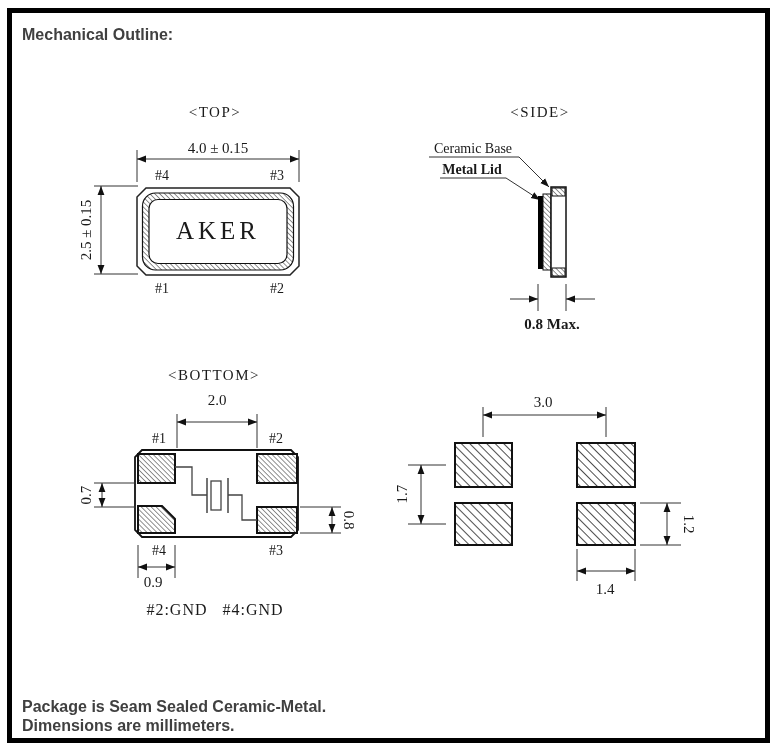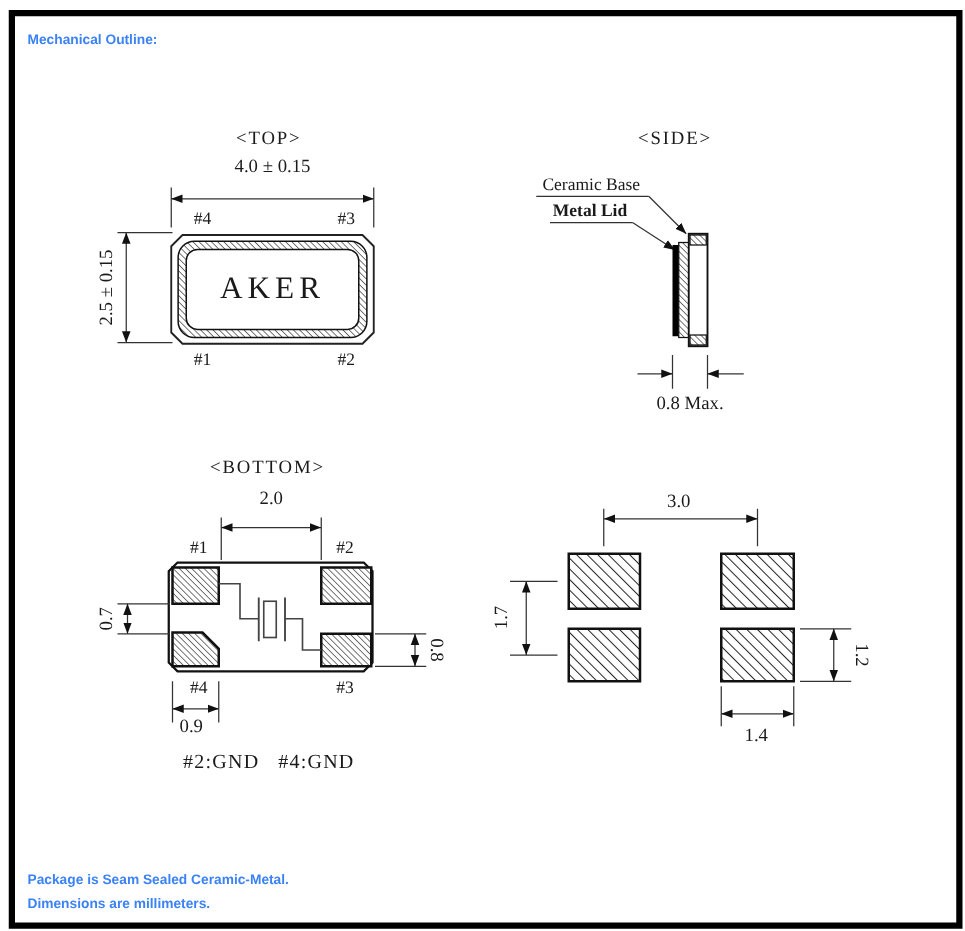--- a/index.html
+++ b/index.html
@@ -6,21 +6,21 @@
   #page{position:relative;width:772px;height:745px;background:#fff;
         font-family:"Liberation Serif", serif;color:#1a1a1a;overflow:hidden;}
   #frame{position:absolute;left:7px;top:8px;width:753px;height:725px;
          border:5px solid #000;}
   #linework{position:absolute;left:0;top:0;width:772px;height:745px;}
   .txt{position:absolute;white-space:pre;}
   .ctr{transform:translate(-50%,-50%);}
   .rotl{transform:translate(-50%,-50%) rotate(-90deg);}
   .rotr{transform:translate(-50%,-50%) rotate(90deg);}
   .bold-sans{font-family:"Liberation Sans", sans-serif;font-weight:700;
-             font-size:11px;color:#3b82f6;}
+             font-size:16px;color:#404040;}
   .vtitle{font-size:15px;letter-spacing:1.5px;}
   .dim{font-size:15px;}
   .pin{font-size:14px;}
   .brand{font-size:25px;letter-spacing:4px;}
   .leader{font-size:14px;}
   .gnd{font-size:16px;letter-spacing:1px;margin-top:12px;}
 </style>
 </head>
 <body>
 
@@ -129,32 +129,32 @@
 
       <line x1="577" y1="549" x2="577" y2="581"></line>
       <line x1="635" y1="549" x2="635" y2="581"></line>
       <line x1="577" y1="571" x2="635" y2="571" marker-start="url(#arr)" marker-end="url(#arr)"></line>
     </g>
   </svg>
 
   <div class="txt bold-sans" style="left:22px;top:26px;">Mechanical Outline:</div>
 
   <div class="txt vtitle ctr" style="left:215px;top:112px;">&lt;TOP&gt;</div>
-  <div class="txt dim ctr" style="left:218px;top:134px;">4.0 ± 0.15</div>
+  <div class="txt dim ctr" style="left:218px;top:148px;">4.0 ± 0.15</div>
   <div class="txt dim rotl" style="left:86px;top:230px;">2.5 ± 0.15</div>
   <div class="txt pin ctr" style="left:162px;top:176px;">#4</div>
   <div class="txt pin ctr" style="left:277px;top:176px;">#3</div>
   <div class="txt pin ctr" style="left:162px;top:289px;">#1</div>
   <div class="txt pin ctr" style="left:277px;top:289px;">#2</div>
   <div class="txt brand ctr" style="left:218px;top:231px;">AKER</div>
 
   <div class="txt vtitle ctr" style="left:540px;top:112px;">&lt;SIDE&gt;</div>
   <div class="txt leader ctr" style="left:473px;top:149px;">Ceramic Base</div>
   <div class="txt leader ctr" style="left:472px;top:170px;font-weight:bold;">Metal Lid</div>
-  <div class="txt dim ctr" style="left:552px;top:324px;">0.8 Max.</div>
+  <div class="txt dim ctr" style="left:552px;top:324px;font-weight:bold;">0.8 Max.</div>
 
   <div class="txt vtitle ctr" style="left:214px;top:375px;">&lt;BOTTOM&gt;</div>
   <div class="txt dim ctr" style="left:217px;top:400px;">2.0</div>
   <div class="txt dim rotl" style="left:86px;top:495px;">0.7</div>
   <div class="txt dim rotr" style="left:348px;top:520px;">0.8</div>
   <div class="txt dim ctr" style="left:153px;top:582px;">0.9</div>
   <div class="txt pin ctr" style="left:159px;top:439px;">#1</div>
   <div class="txt pin ctr" style="left:276px;top:439px;">#2</div>
   <div class="txt pin ctr" style="left:159px;top:551px;">#4</div>
   <div class="txt pin ctr" style="left:276px;top:551px;">#3</div>

